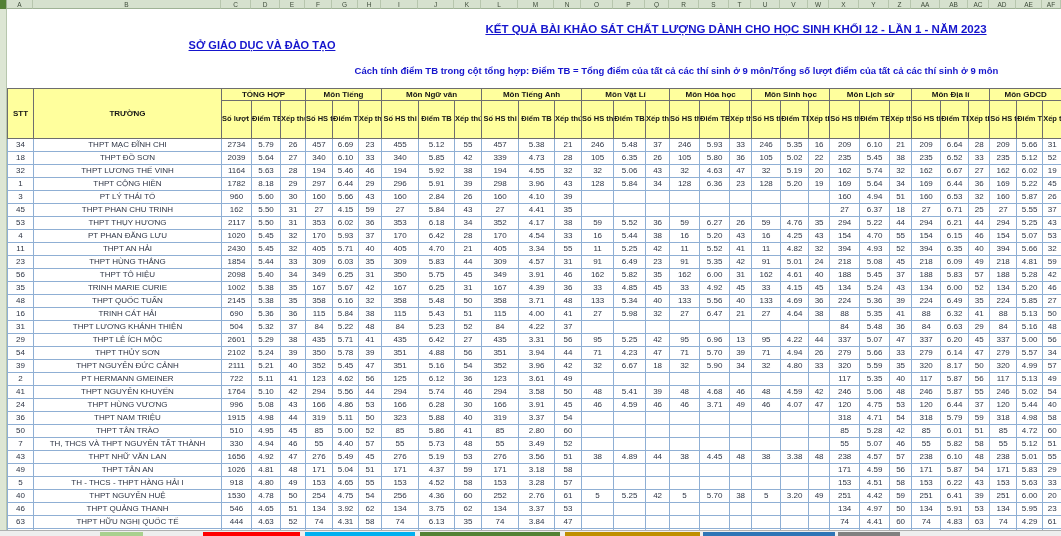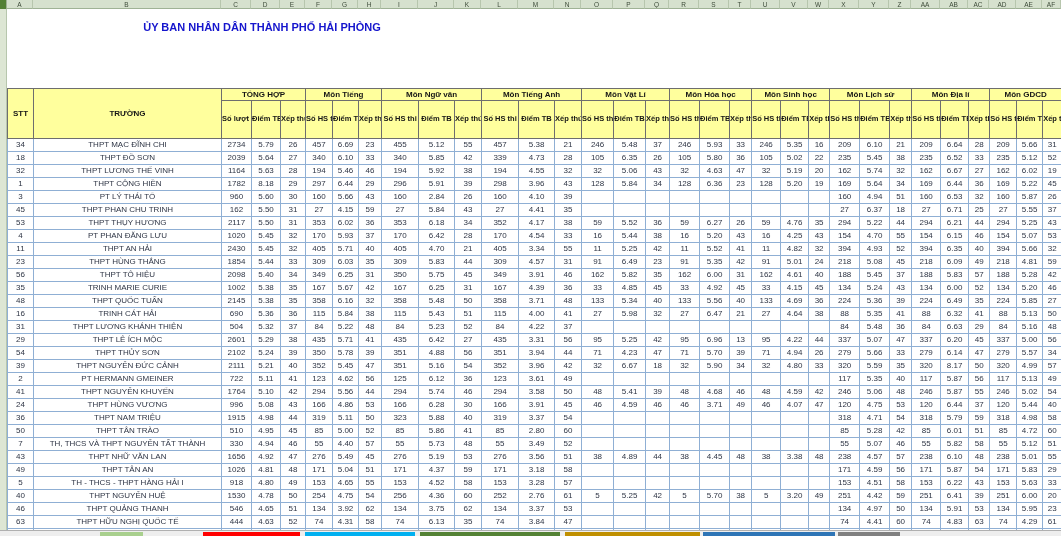--- a/index.html
+++ b/index.html
@@ -85,21 +85,23 @@
     <div class="letter-cell" style="width: 28px;">AB</div>
     <div class="letter-cell" style="width: 21px;">AC</div>
     <div class="letter-cell" style="width: 27px;">AD</div>
     <div class="letter-cell" style="width: 26px;">AE</div>
     <div class="letter-cell" style="width: 19px;">AF</div>
   </div>
 
 <div class="left-sliver"></div>
 
 <div class="title-zone">
-  <div class="org1">ỦY BAN NHÂN DÂN THÀNH PHỐ HẢI PHÒNG</div>
+  <div class="org2">SỞ GIÁO DỤC VÀ ĐÀO TẠO</div>
+  <div class="main-title">KẾT QUẢ BÀI KHẢO SÁT CHẤT LƯỢNG DÀNH CHO HỌC SINH KHỐI 12 - LẦN 1 - NĂM 2023</div>
+  <div class="formula-note">Cách tính điểm TB trong cột tổng hợp: Điểm TB = Tổng điểm của tất cả các thí sinh ở 9 môn/Tổng số lượt điểm của tất cả các thí sinh ở 9 môn</div>
 </div>
 
 <table class="sheet">
   <colgroup>
       <col style="width: 26px;">
       <col style="width: 188px;">
       <col style="width: 30px;">
       <col style="width: 29px;">
       <col style="width: 25px;">
       <col style="width: 27px;">

